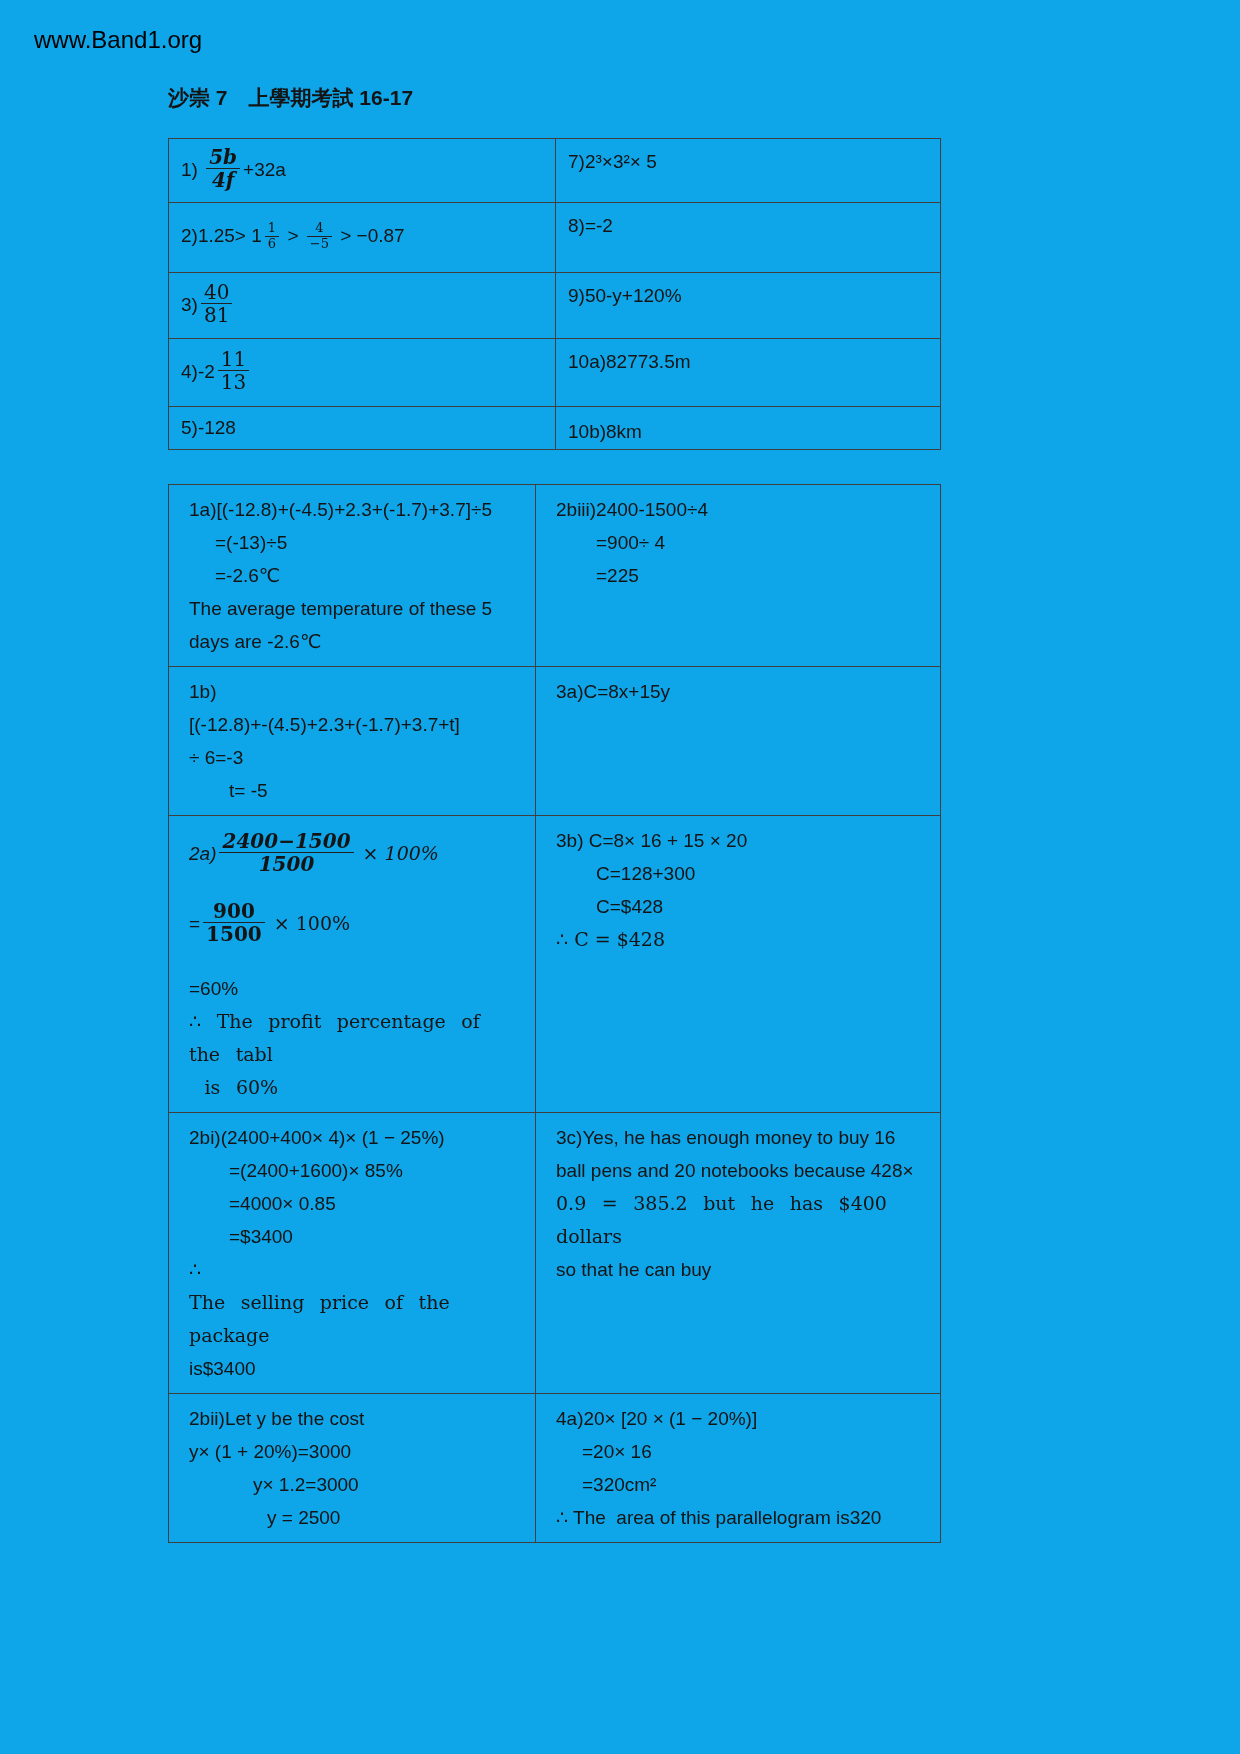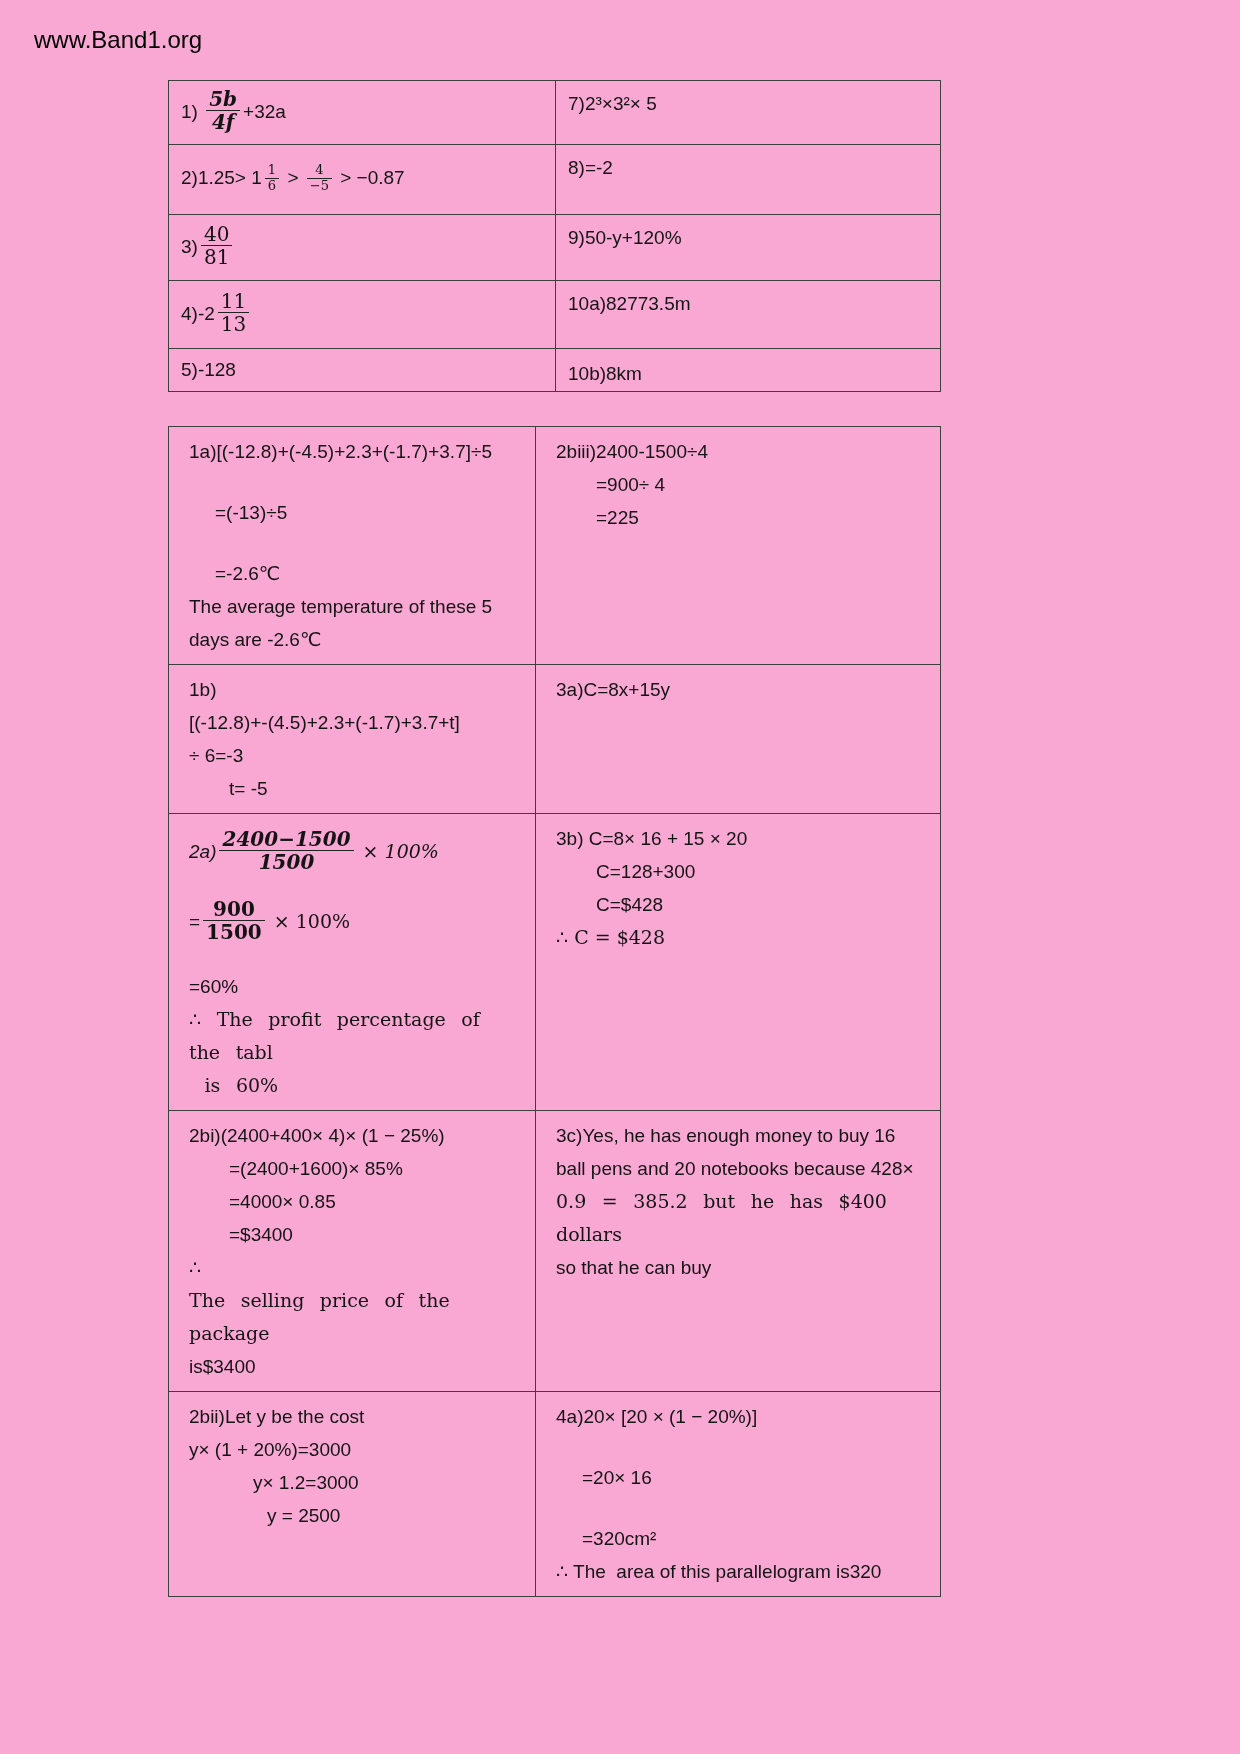--- a/index.html
+++ b/index.html
@@ -1,36 +1,36 @@
 <!DOCTYPE html>
 <html><head>
 <meta charset="utf-8">
 <style>
   * { box-sizing: border-box; margin: 0; padding: 0; }
   html, body { background: #ffffff; }
   .page {
-    width: 1240px; height: 1754px; background: #f9a8d4;
+    width: 1240px; height: 1754px; background: #0ea5e9;
     font-family: "Liberation Sans", "DejaVu Sans", sans-serif;
     color: #141414; overflow: hidden; position: relative;
   }
   .site { padding: 26px 0 0 34px; font-size: 24px; color: #000; }
   .title { margin: 30px 0 0 168px; font-size: 21px; font-weight: bold; }
 
   table { border-collapse: collapse; margin-left: 168px; table-layout: fixed; }
   td { border: 1px solid #3f3f3f; padding: 6px 12px; font-size: 19px; }
 
   .t1 { margin-top: 26px; }
   .t1 td.lcell { vertical-align: middle; }
   .t1 td.rcell { vertical-align: top; padding-top: 12px; }
 
   .t2 { margin-top: 34px; }
   .t2 td { vertical-align: top; padding: 8px 20px; }
 
   .ln { line-height: 33px; white-space: pre-wrap; }
-  .i1 { padding-left: 26px; margin-top: 28px; }
+  .i1 { padding-left: 26px; }
   .i2 { padding-left: 40px; }
   .i3 { padding-left: 64px; }
   .i4 { padding-left: 78px; }
   .serif { font-family: "DejaVu Serif", "Liberation Serif", serif; }
   .wsp { word-spacing: 0.5em; }
 
   .frac {
     display: inline-block; text-align: center; vertical-align: middle;
     font-family: "DejaVu Serif", "Liberation Serif", serif;
     line-height: 1.12; font-size: 20px; margin: 0 3px; position: relative; top: -2px;
@@ -43,20 +43,21 @@
 
   .fline { margin: 8px 0 24px; line-height: 1.1; }
   .fline:first-child { margin-top: 8px; font-style: italic; }
 </style>
 </head>
 <body>
 
 <div class="page">
 
   <div class="site">www.Band1.org</div>
+  <div class="title">沙崇 7　上學期考試  16-17</div>
 
   <table class="t1">
     <colgroup>
         <col style="width:387px">
         <col style="width:385px">
       </colgroup>
     <tbody>
         <tr style="height:64px">
       <td class="lcell">
         <span>1) </span><span class="frac em"><span class="fnum">5b</span><span class="fden">4f</span></span><span>+32a</span>

